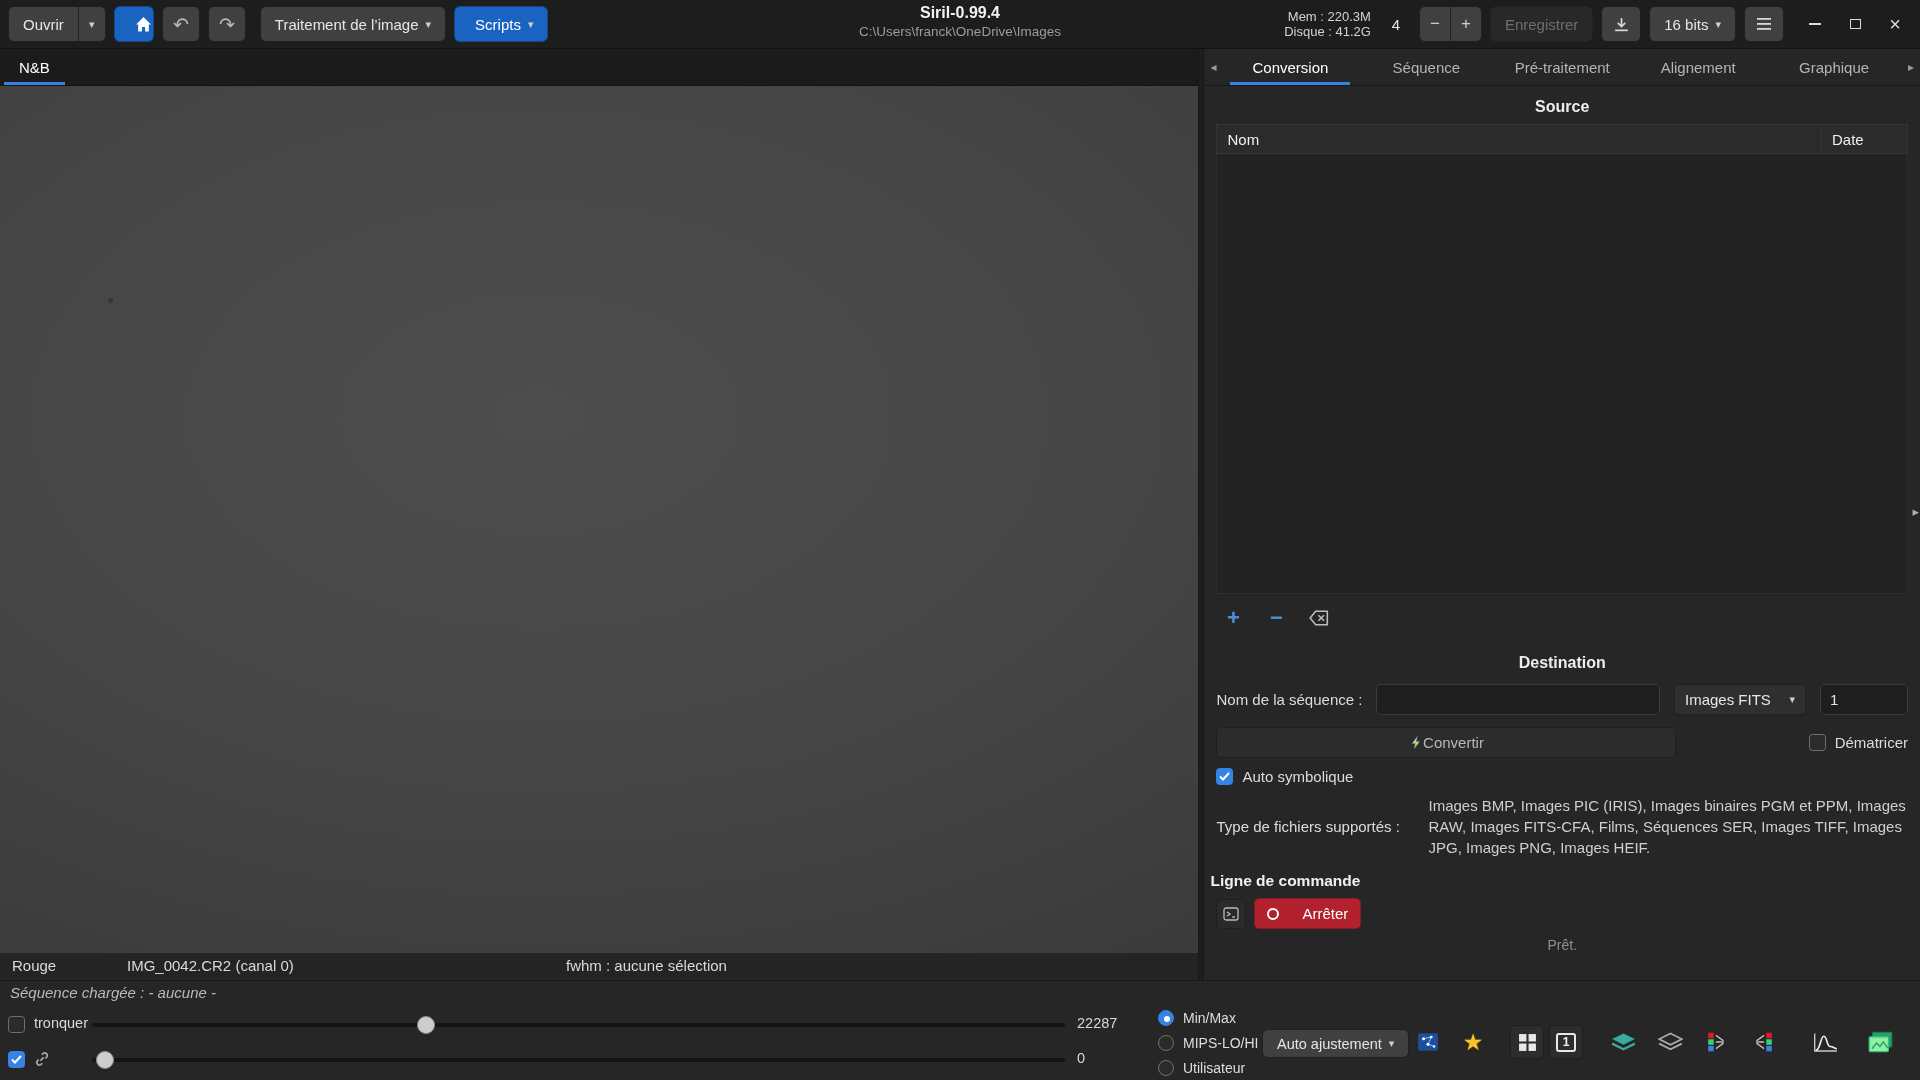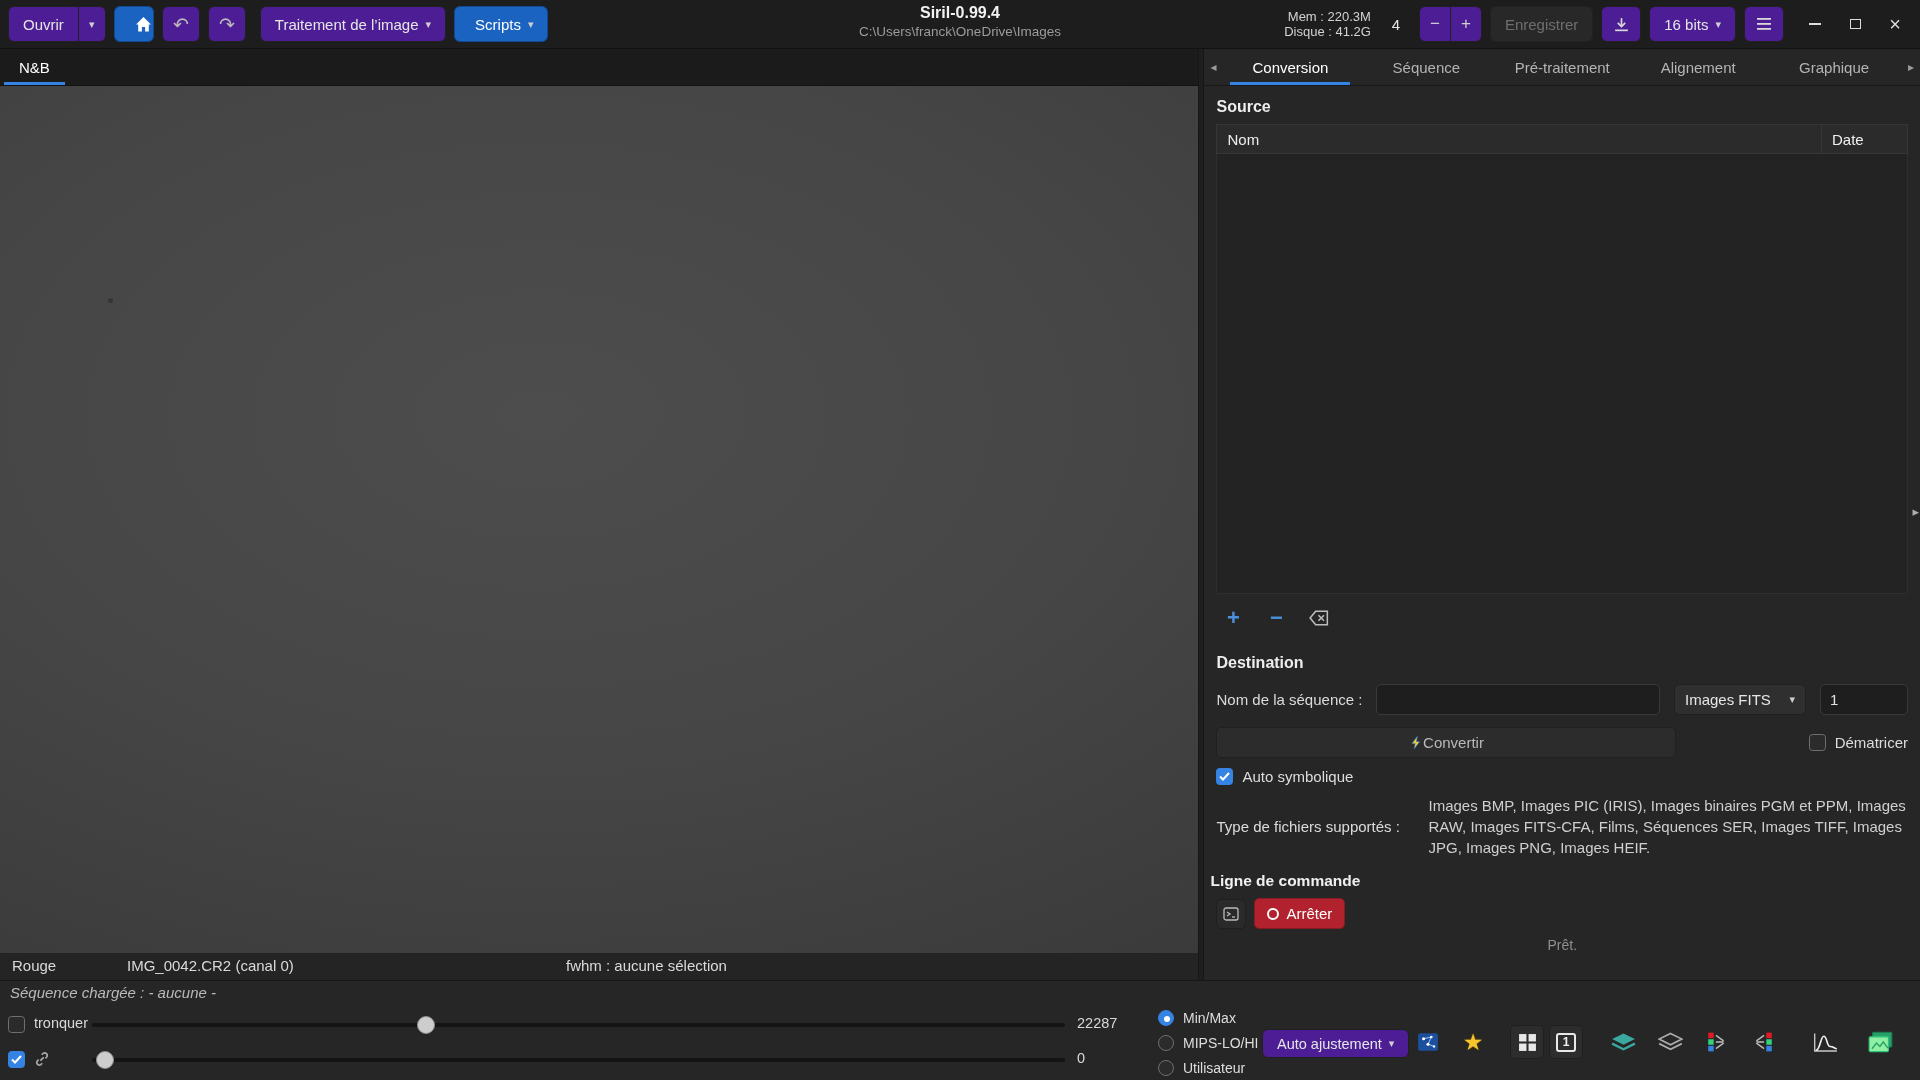--- a/index.html
+++ b/index.html
@@ -11,21 +11,21 @@
   }
 
   
   .topbar {
     position:relative; height:49px; background:#1d1d1d;
     border-bottom:1px solid #121212;
     display:flex; align-items:center; padding:0 8px; gap:8px;
   }
   .btn {
     height:36px; display:inline-flex; align-items:center; justify-content:center;
-    background:#4c1d95; border:1px solid #202020; border-radius:6px;
+    background:#404040; border:1px solid #202020; border-radius:6px;
     color:#e6e6e6; font-size:15px; padding:0 14px; cursor:default; white-space:nowrap;
   }
   .btn .caret { font-size:11px; margin-left:7px; color:#cfcfcf; }
   .btn.icon-btn { padding:0; width:40px; }
   .btn.blue { background:#1b63c0; border-color:#124a92; color:#fff;padding-left:20px; }
   .btn.disabled { background:#282828; color:#6f6f6f; border-color:#222; }
   .linked { display:inline-flex; }
   .linked .btn { border-radius:0; margin-left:-1px; }
   .linked .btn:first-child { border-radius:6px 0 0 6px; margin-left:0; }
   .linked .btn:last-child { border-radius:0 6px 6px 0; }
@@ -81,21 +81,21 @@
   .tabbar-right { height:37px; border-bottom:1px solid #191919; display:flex; align-items:stretch; }
   .tab-arrow { width:18px; display:flex; align-items:center; justify-content:center; color:#9a9a9a; font-size:12px; }
   .rtab {
     flex:1; position:relative; display:flex; align-items:center; justify-content:center;
     color:#b4b4b4; font-size:15px; white-space:nowrap;
   }
   .rtab.active { color:#ffffff; }
   .rtab.active::after { content:""; position:absolute; left:8px; right:8px; bottom:0; height:3px; background:#3584e4; }
 
   .panel-content { flex:1; padding:0 12px; position:relative; }
-  .section-title { text-align:left; font-weight:bold; font-size:16px; color:#ededed; margin-top:12px; }
+  .section-title { text-align:center; font-weight:bold; font-size:16px; color:#ededed; margin-top:12px; }
 
   .tree-header { display:flex; height:30px; margin-top:8px; background:#2b2b2b; border:1px solid #363636; }
   .th { display:flex; align-items:center; padding:0 10px; color:#efefef; font-size:15px; }
   .th-name { flex:1; }
   .th-date { width:86px; border-left:1px solid #363636; }
   .tree-body { height:440px; background:#232323; border:1px solid #2e2e2e; border-top:none; }
 
   .list-actions { display:flex; gap:9px; margin-top:8px; align-items:center; }
   .flat-btn { width:34px; height:32px; display:flex; align-items:center; justify-content:center; background:transparent; border:none; border-radius:5px; }
   .plus-glyph, .minus-glyph { color:#4a90d9; font-size:22px; line-height:1; font-weight:bold; }
@@ -126,21 +126,21 @@
 
   .supported-row { display:flex; margin-top:10px; gap:14px; align-items:center; }
   .supported-label { width:198px; color:#dcdcdc; flex:none; }
   .supported-text { flex:1; color:#cfcfcf; font-size:15px; line-height:21px; }
 
   .cmd-title { font-weight:bold; font-size:15.5px; color:#f0f0f0; margin:14px 0 0 -6px; }
   .cmd-row { display:flex; align-items:center; gap:8px; margin-top:8px; }
   .cmd-entry { flex:1; min-width:0; }
   .aux-btn { width:30px; height:30px; display:flex; align-items:center; justify-content:center; background:#2a2a2a; border:1px solid #1f1f1f; border-radius:5px; }
   .stop-btn {
-    height:31px; display:flex; align-items:center; gap:7px; padding:0 12px;
+    height:31px; display:flex; align-items:center; gap:23px; padding:0 12px;
     background:#b1222e; border:1px solid #871a23; border-radius:5px; color:#fff; font-size:15px;
   }
   .stop-circle { width:12px; height:12px; border:2px solid #fff; border-radius:50%; display:block; }
   .ready-text { text-align:center; color:#8f8f8f; font-size:14px; margin-top:8px; }
   .edge-arrow { position:absolute; right:1px; top:455px; color:#aeaeae; font-size:13px; }
 
   
   .bottom-bar { height:100px; background:#262626; border-top:1px solid #181818; display:flex; }
   .bottom-left { width:1146px; position:relative; }
   .bottom-right { flex:1; position:relative; }

